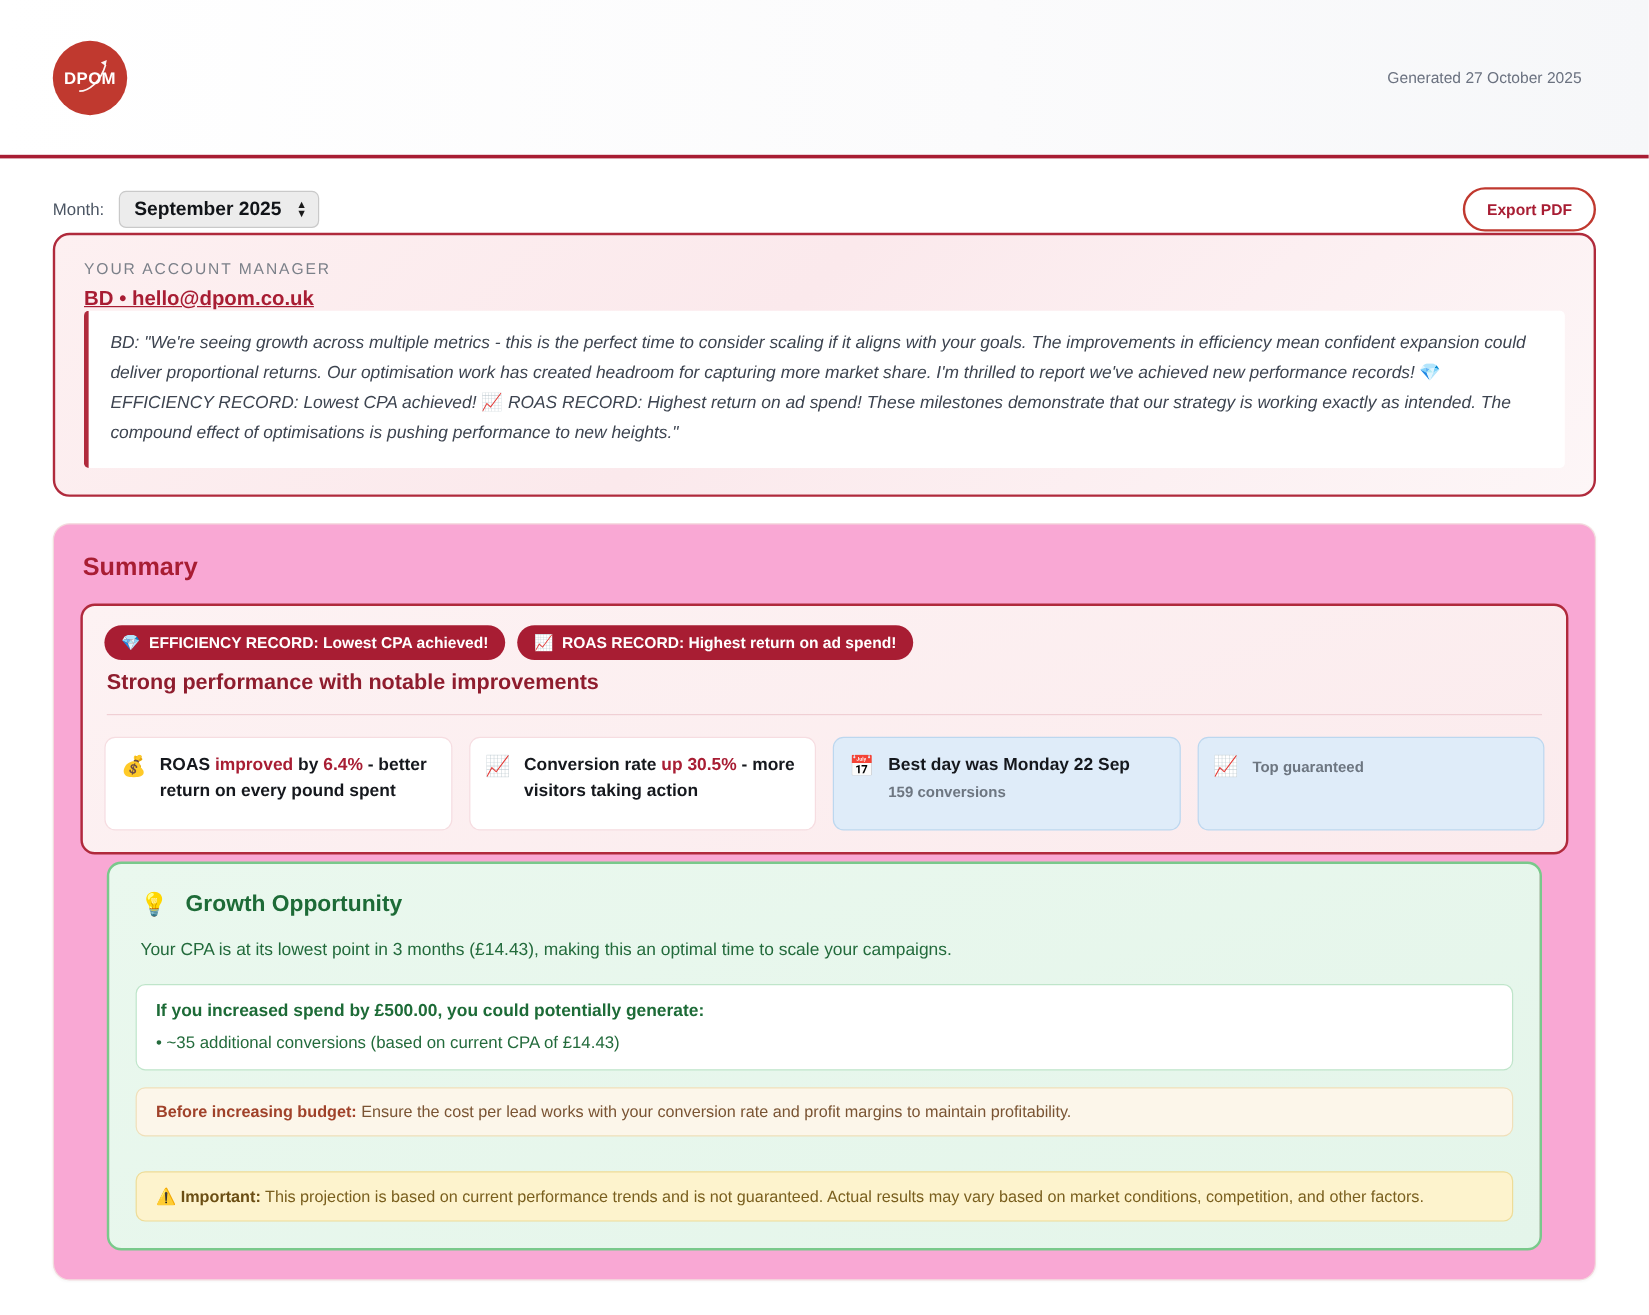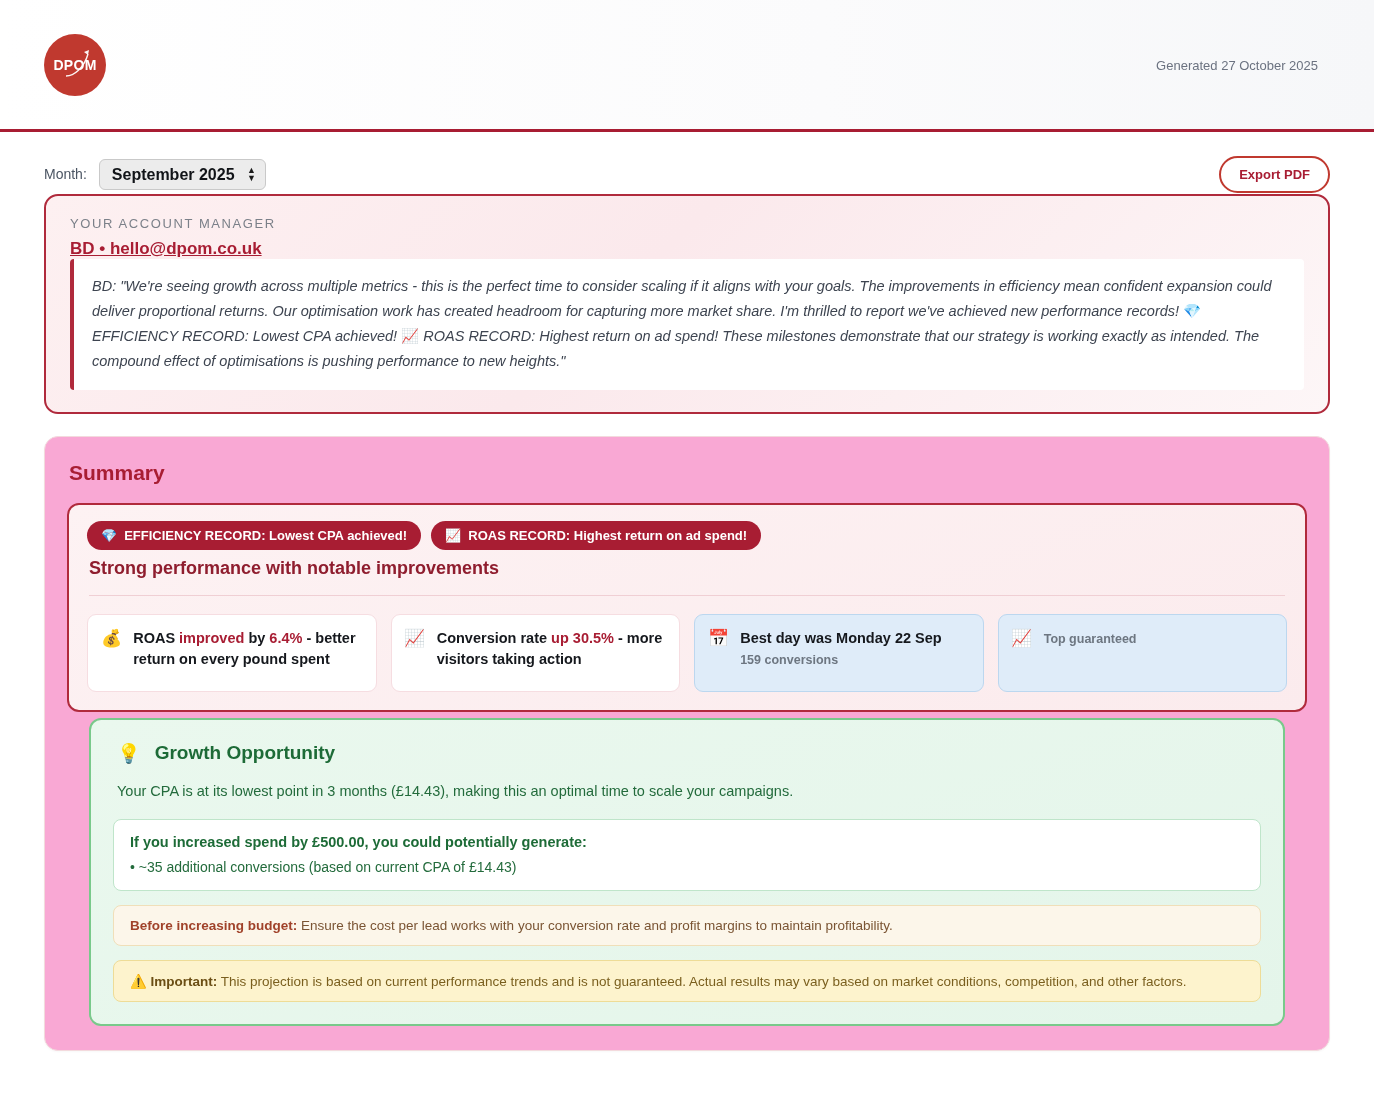--- a/index.html
+++ b/index.html
@@ -199,21 +199,21 @@
   }
   .growth-box-title { font-size: 14.5px; font-weight: 700; color: #1d6b37; margin-bottom: 9px; }
   .growth-box-item { font-size: 14px; color: #236b3c; }
   .warn-box {
     background: #fcf6ea;
     border: 1px solid #f0dfb9;
     border-radius: 8px;
     padding: 12px 16px;
     font-size: 13.5px;
     color: #7a5433;
-    margin-bottom: 14px;
+    margin-bottom: 29px;
   }
   .warn-box b { color: #a0422a; }
   .important-box {
     background: #fdf3cd;
     border: 1px solid #eedc97;
     border-radius: 8px;
     padding: 12px 16px;
     font-size: 13.5px;
     color: #7a5f1e;
   }

